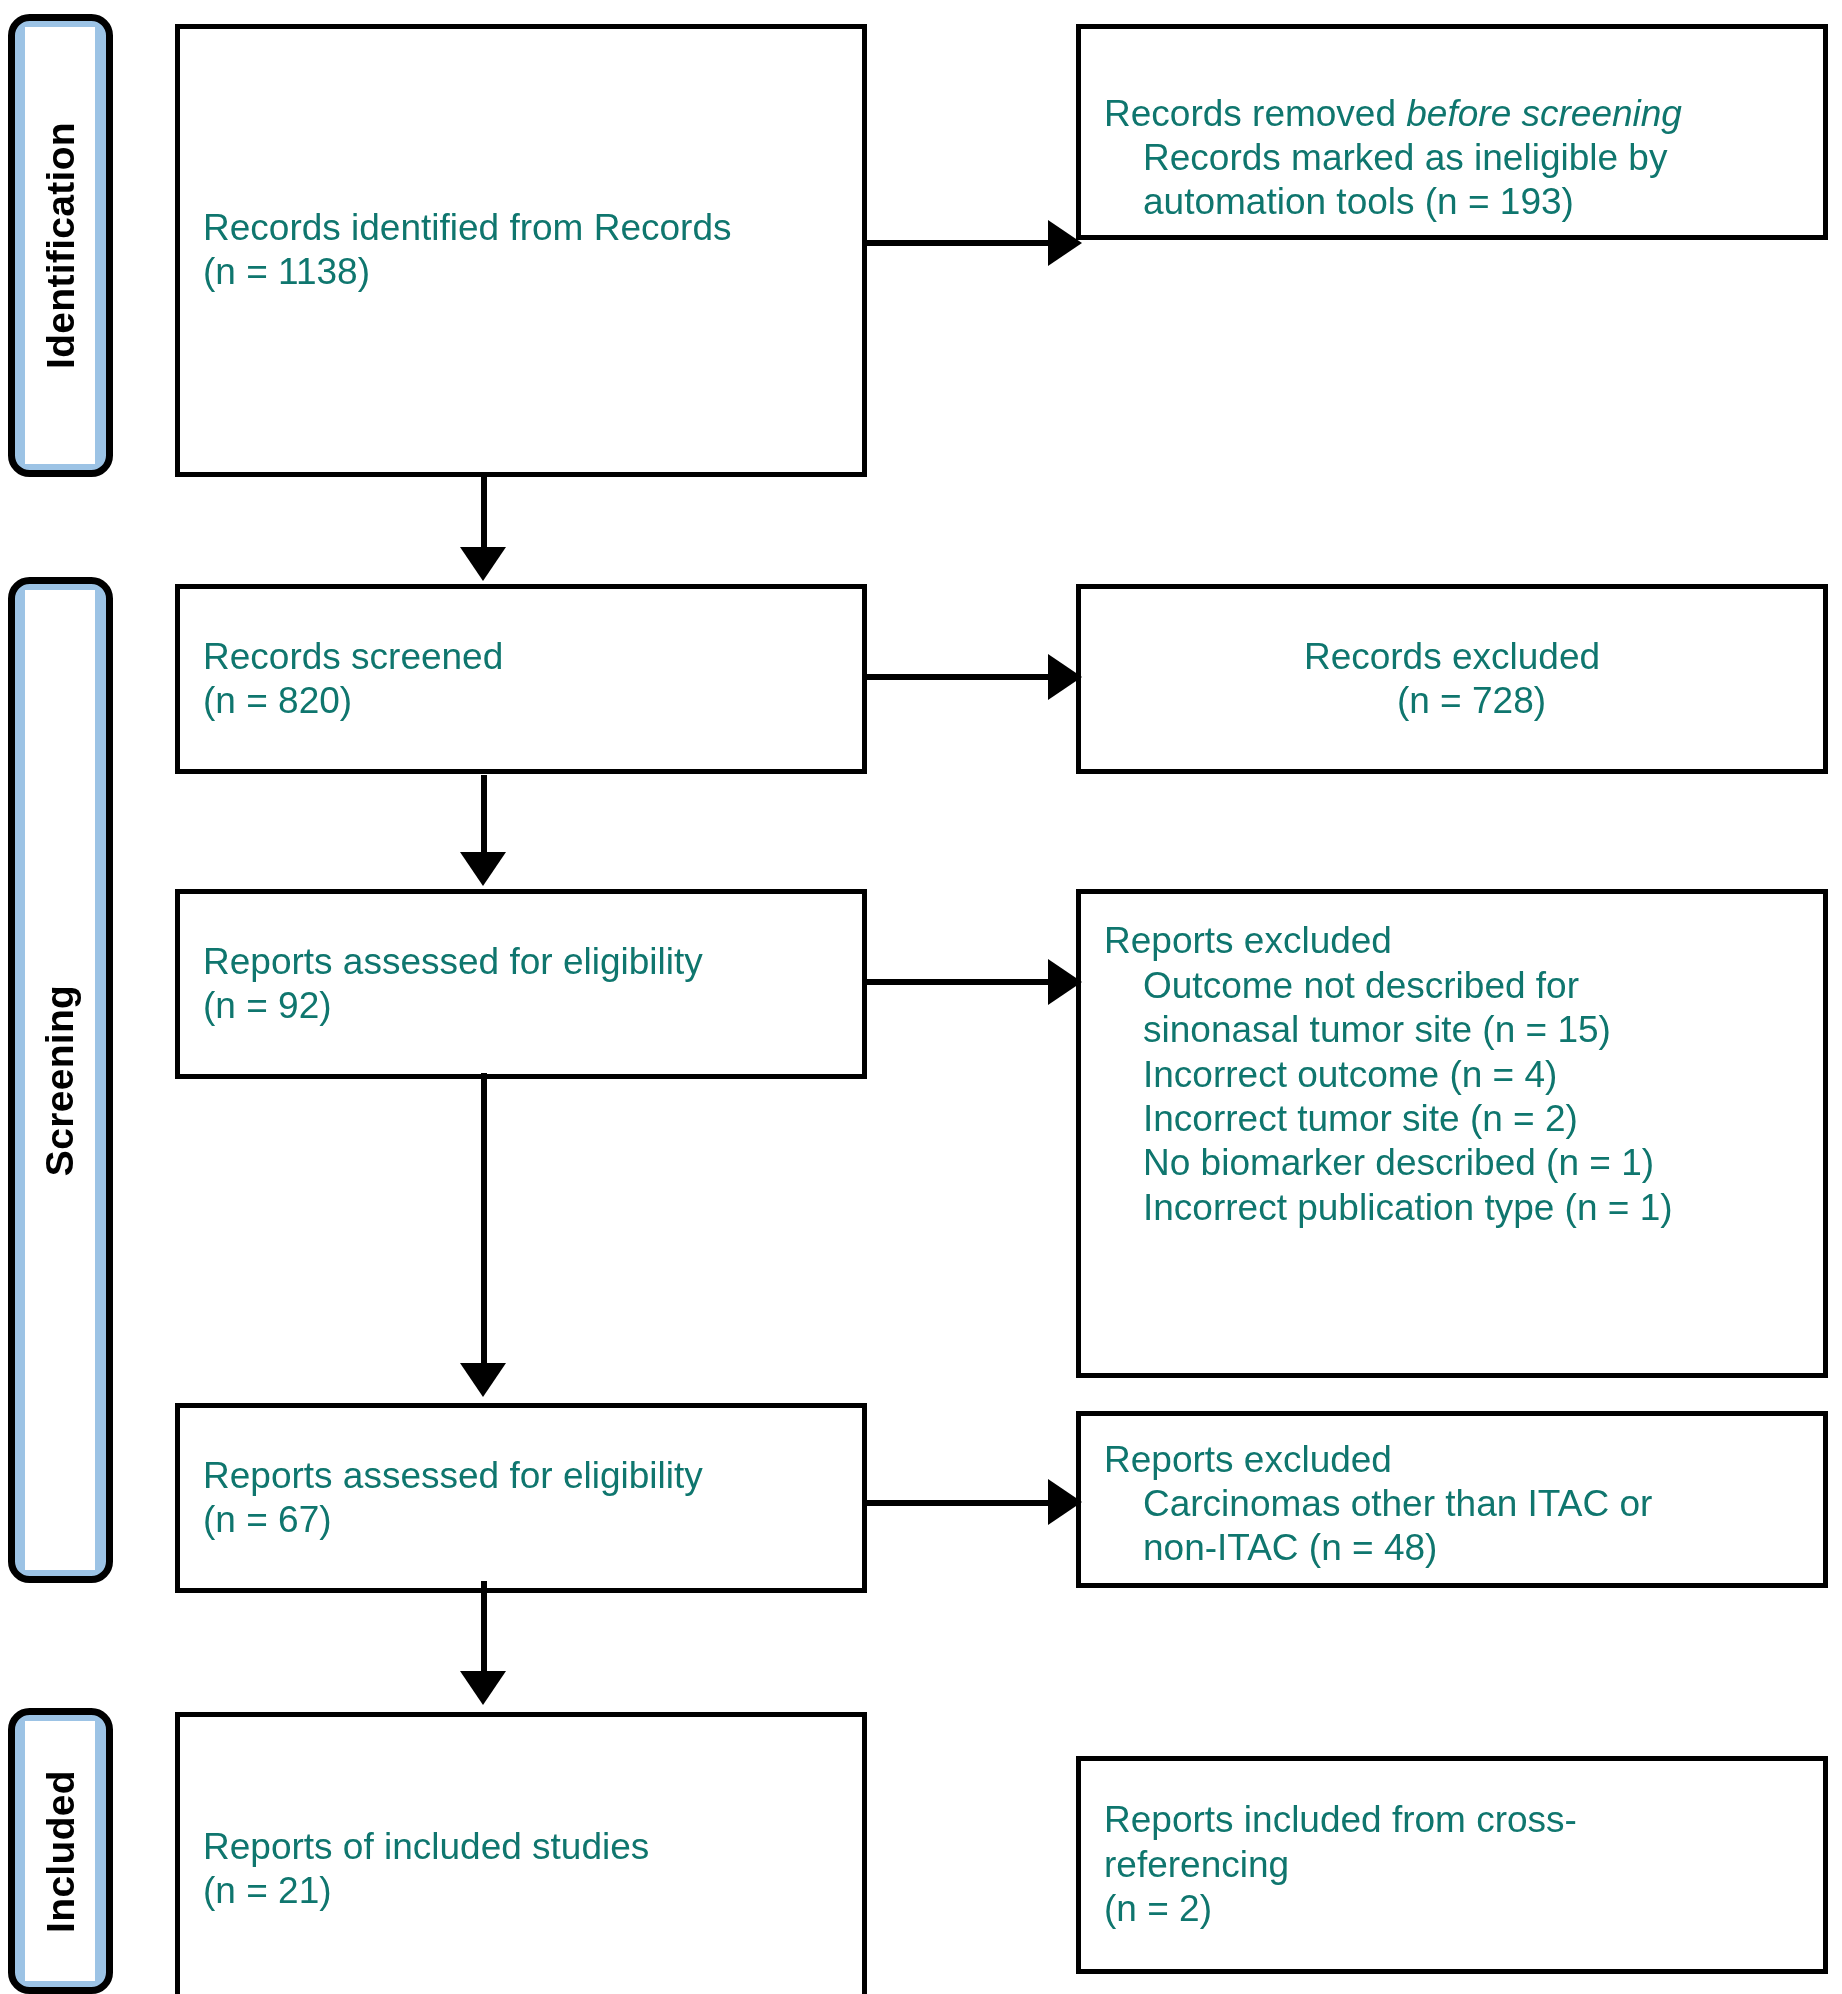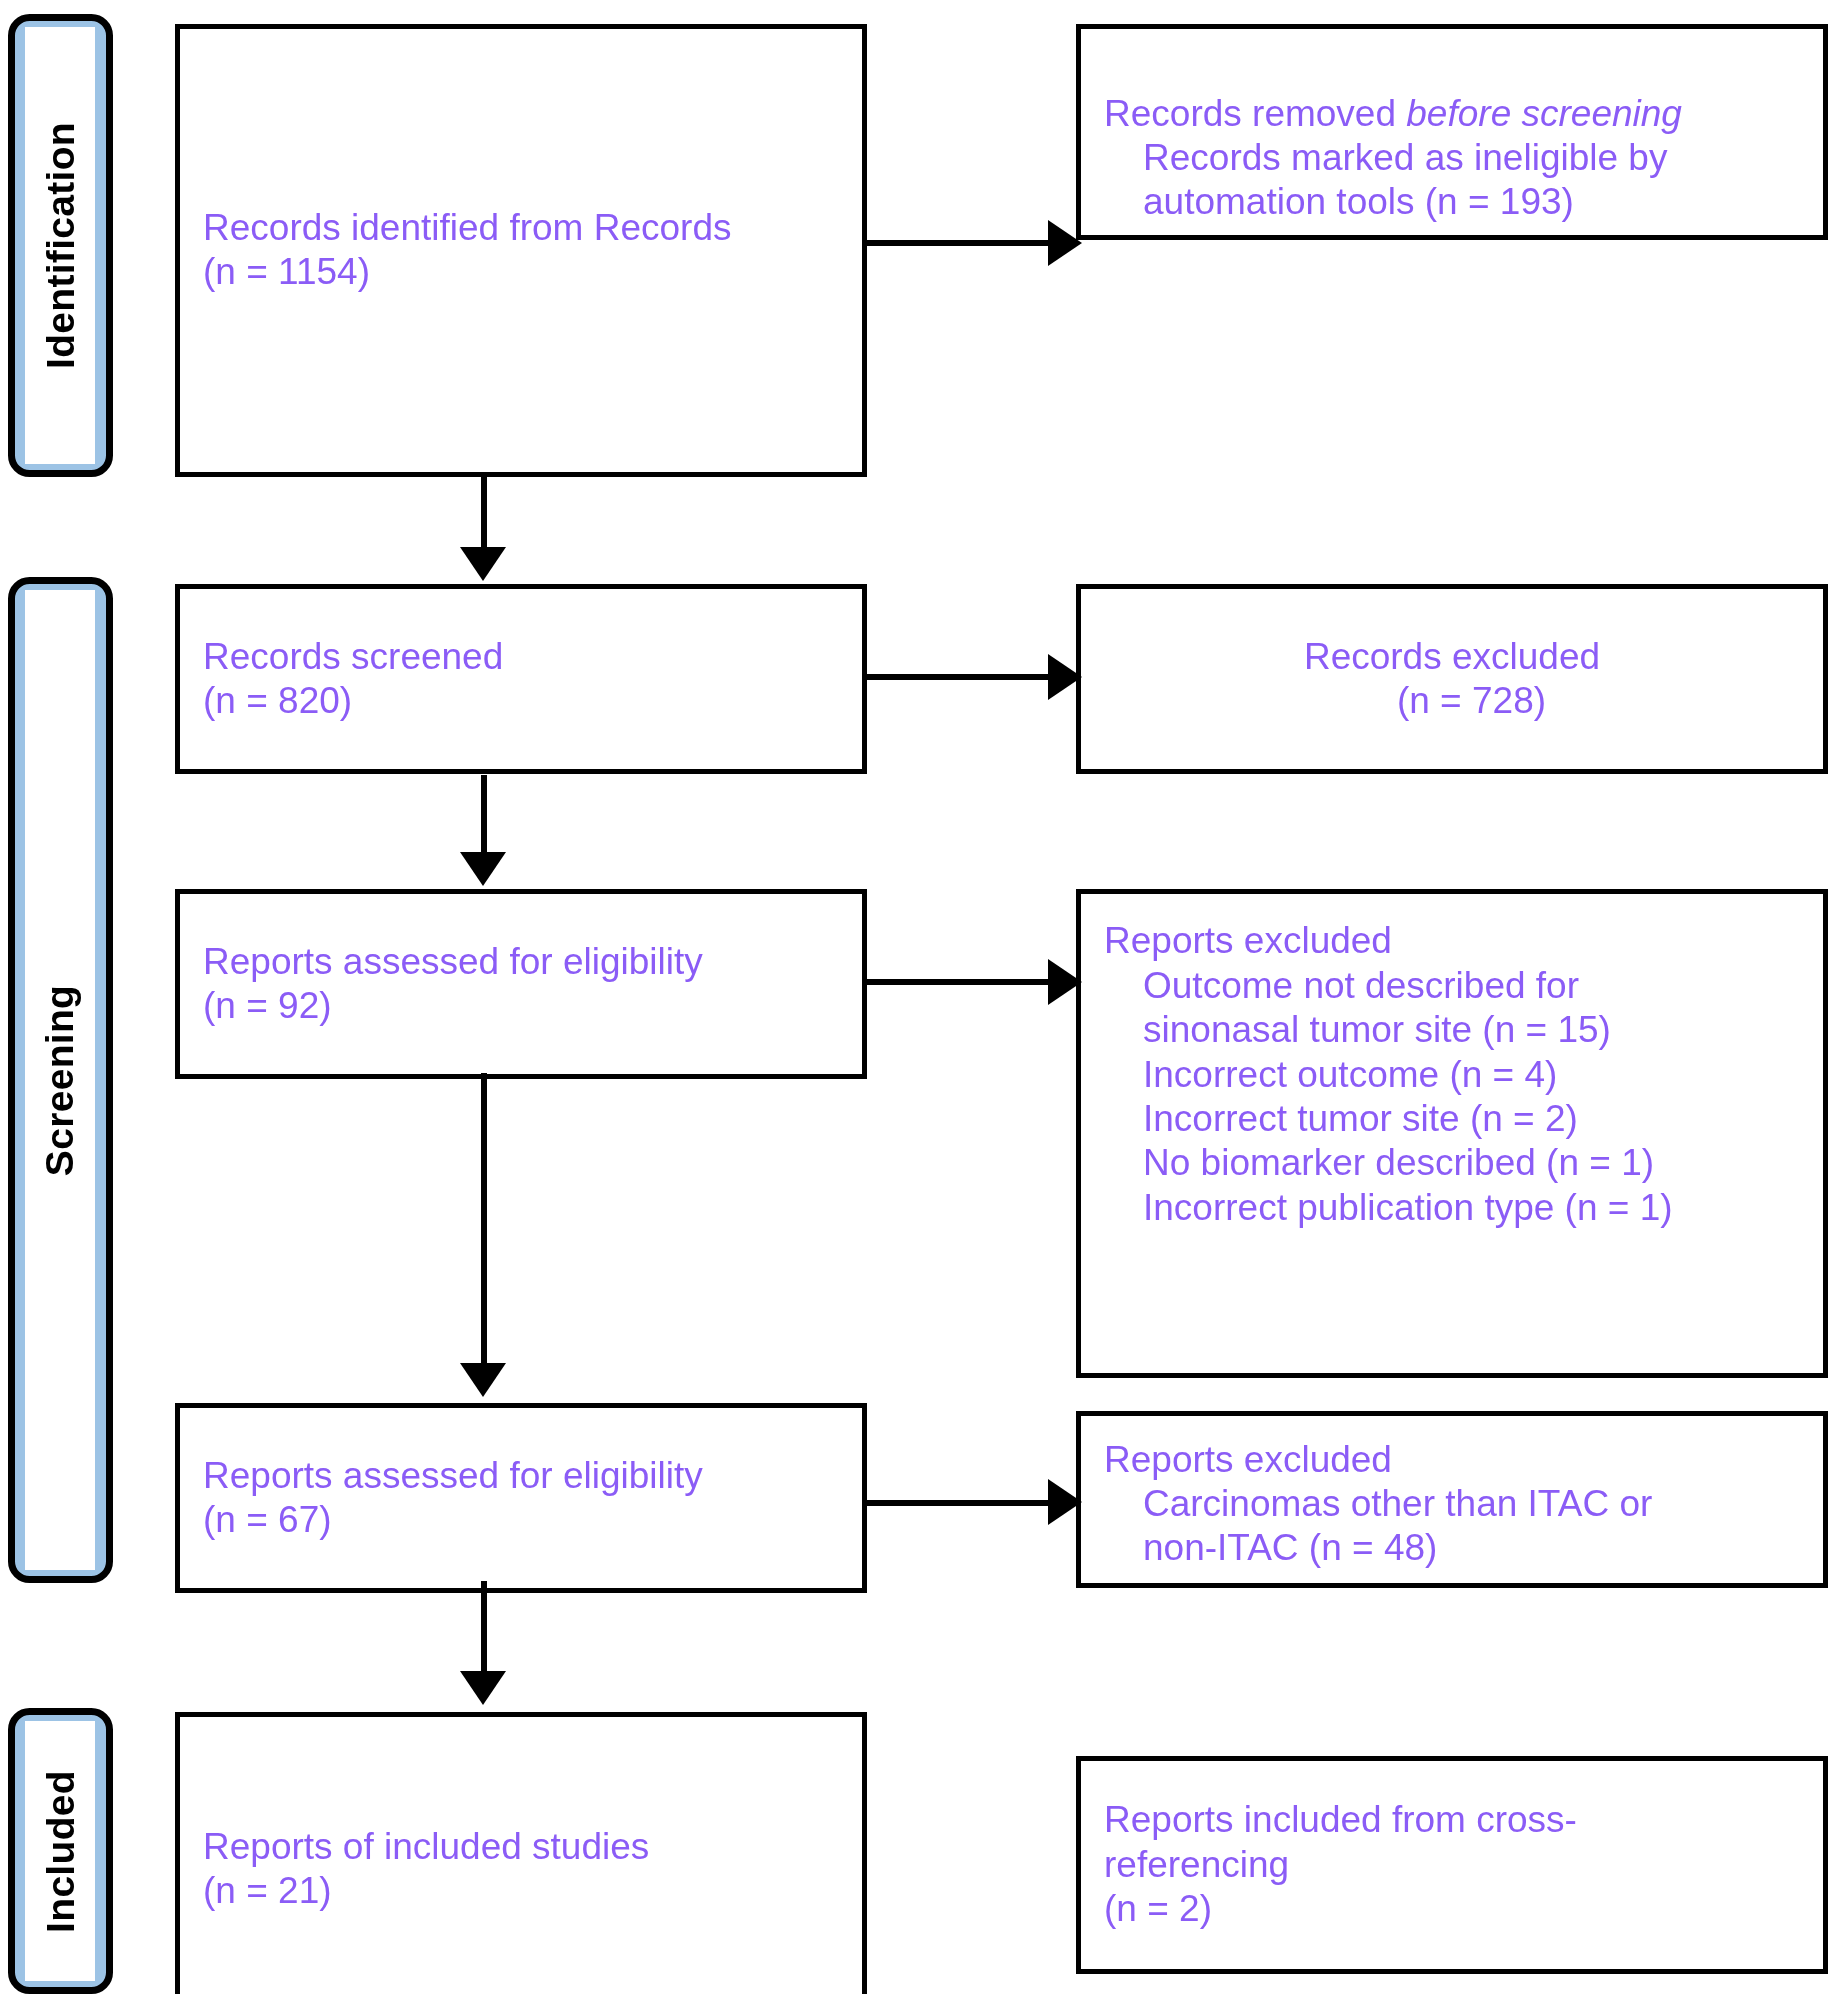--- a/index.html
+++ b/index.html
@@ -58,21 +58,21 @@
     background: #ffffff;
     display: flex;
     flex-direction: column;
     justify-content: center;
     padding: 6.3px 23px;
   }
   .flow-box p {
     margin: 0;
     font-size: 37px;
     line-height: 1.20;
-    color: #8b5cf6;
+    color: #0f766e;
     white-space: pre-wrap;
   }
   .flow-box p.indent {
     padding-left: 39px;
   }
   .flow-box p em {
     font-style: italic;
   }
 
   
@@ -121,21 +121,21 @@
   </div>
 
   <div class="stage-band" style="left:7.6px; top:1708px; width:105px; height:286px;">
     <div class="stage-inner">
       <span class="stage-text">Included</span>
     </div>
   </div>
 
   <div class="flow-box" style="left:175px; top:23.5px; width:692px; height:453px;">
     <p>Records identified from Records</p>
-    <p>(n = 1154)</p>
+    <p>(n = 1138)</p>
   </div>
 
   <div class="flow-box" style="left:1076px; top:23.5px; width:752px; height:216px; justify-content:flex-start; padding-top:63px;">
     <p><span>Records removed </span><em>before screening</em></p>
     <p class="indent">Records marked as ineligible by</p>
     <p class="indent">automation tools (n = 193)</p>
   </div>
 
   <div class="h-line" style="left:867px; top:240px; width:184px;"></div>
   <div class="h-head" style="left:1048px; top:220px;"></div>

